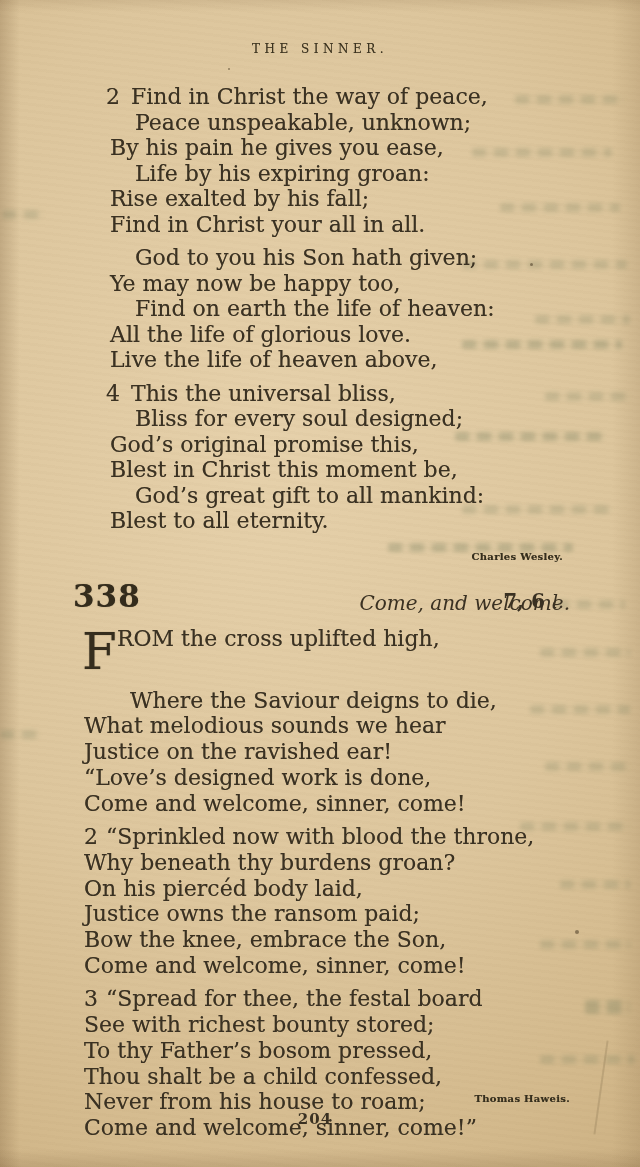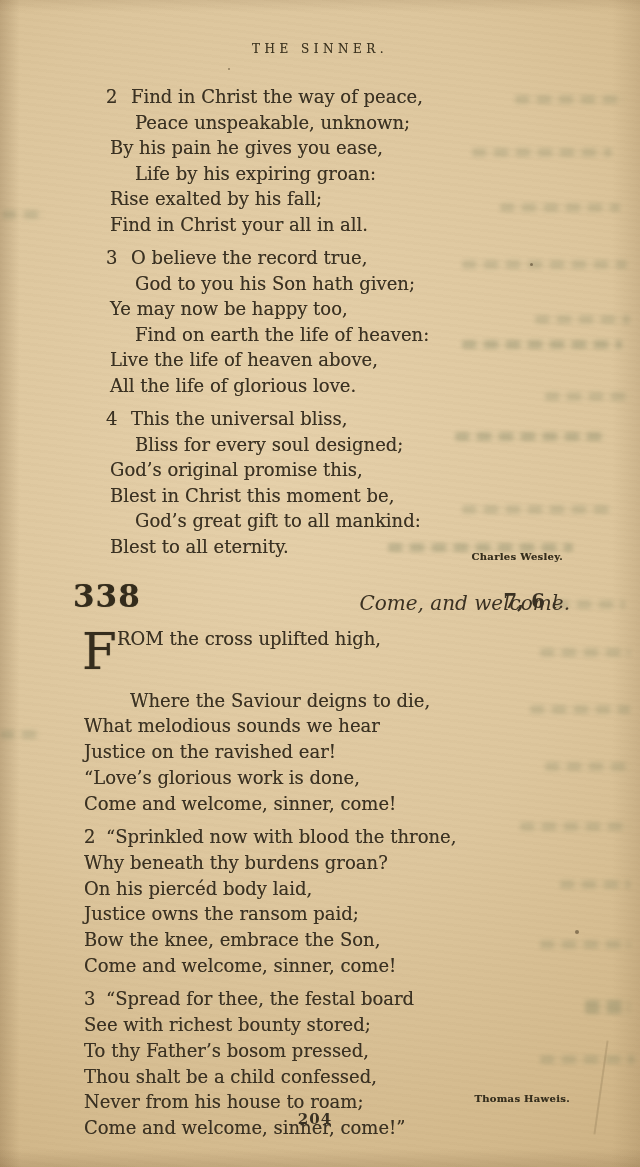--- a/index.html
+++ b/index.html
@@ -21,21 +21,21 @@
     position:absolute;top:42px;left:0;right:0;text-align:center;
     font-size:12px;letter-spacing:4.5px;color:#3c331f;
     text-shadow:0 0 .6px rgba(58,49,34,.45);
   }
 
   .verses{position:absolute;}
   #prev-verses{left:110px;top:84px;width:460px;}
   #h338-verses{left:84px;top:626px;width:530px;}
   .verse{margin-bottom:8px;position:relative;}
   .line{
-    line-height:25.5px;font-size:18px;white-space:nowrap;
+    line-height:25.5px;font-size:22px;white-space:nowrap;
     text-shadow:0 0 .6px rgba(58,49,34,.5);
   }
   #h338-verses .line{line-height:25.7px;}
   .vnum{display:inline-block;width:25px;margin-left:-4px;}
   #h338-verses .vnum{width:22px;margin-left:0;}
   .i1{padding-left:25px;}
   .i2{padding-left:33px;}
   .i3{padding-left:46px;margin-top:36px;}
   .dropcap{
     position:absolute;left:-2px;top:3px;font-size:50px;line-height:46px;
@@ -107,26 +107,25 @@
 <div class="verses" id="prev-verses">
     <div class="verse">
       <div class="line i0"><span class="vnum">2</span><span>Find in Christ the way of peace,</span></div>
       <div class="line i1"><span>Peace unspeakable, unknown;</span></div>
       <div class="line i0"><span>By his pain he gives you ease,</span></div>
       <div class="line i1"><span>Life by his expiring groan:</span></div>
       <div class="line i0"><span>Rise exalted by his fall;</span></div>
       <div class="line i0"><span>Find in Christ your all in all.</span></div>
     </div>
     <div class="verse">
-      <div class="line i0"><span class="vnum">3</span><span>O believe the record true,</span></div>
       <div class="line i1"><span>God to you his Son hath given;</span></div>
       <div class="line i0"><span>Ye may now be happy too,</span></div>
       <div class="line i1"><span>Find on earth the life of heaven:</span></div>
+      <div class="line i0"><span>All the life of glorious love.</span></div>
       <div class="line i0"><span>Live the life of heaven above,</span></div>
-      <div class="line i0"><span>All the life of glorious love.</span></div>
     </div>
     <div class="verse">
       <div class="line i0"><span class="vnum">4</span><span>This the universal bliss,</span></div>
       <div class="line i1"><span>Bliss for every soul designed;</span></div>
       <div class="line i0"><span>God’s original promise this,</span></div>
       <div class="line i0"><span>Blest in Christ this moment be,</span></div>
       <div class="line i1"><span>God’s great gift to all mankind:</span></div>
       <div class="line i0"><span>Blest to all eternity.</span></div>
     </div>
   </div>
@@ -138,21 +137,21 @@
   <span class="hymn-meter"><span>7, 6</span> <span class="suffix">l.</span></span>
 </div>
 
 <div class="verses" id="h338-verses">
   <span class="dropcap">F</span>
 <div class="verse">
       <div class="line i2"><span>ROM the cross uplifted high,</span></div>
       <div class="line i3"><span>Where the Saviour deigns to die,</span></div>
       <div class="line i0"><span>What melodious sounds we hear</span></div>
       <div class="line i0"><span>Justice on the ravished ear!</span></div>
-      <div class="line i0"><span>“Love’s glorious work is done,</span></div>
+      <div class="line i0"><span>“Love’s designed work is done,</span></div>
       <div class="line i0"><span>Come and welcome, sinner, come!</span></div>
     </div>
     <div class="verse">
       <div class="line i0"><span class="vnum">2</span><span>“Sprinkled now with blood the throne,</span></div>
       <div class="line i0"><span>Why beneath thy burdens groan?</span></div>
       <div class="line i0"><span>On his piercéd body laid,</span></div>
       <div class="line i0"><span>Justice owns the ransom paid;</span></div>
       <div class="line i0"><span>Bow the knee, embrace the Son,</span></div>
       <div class="line i0"><span>Come and welcome, sinner, come!</span></div>
     </div>

